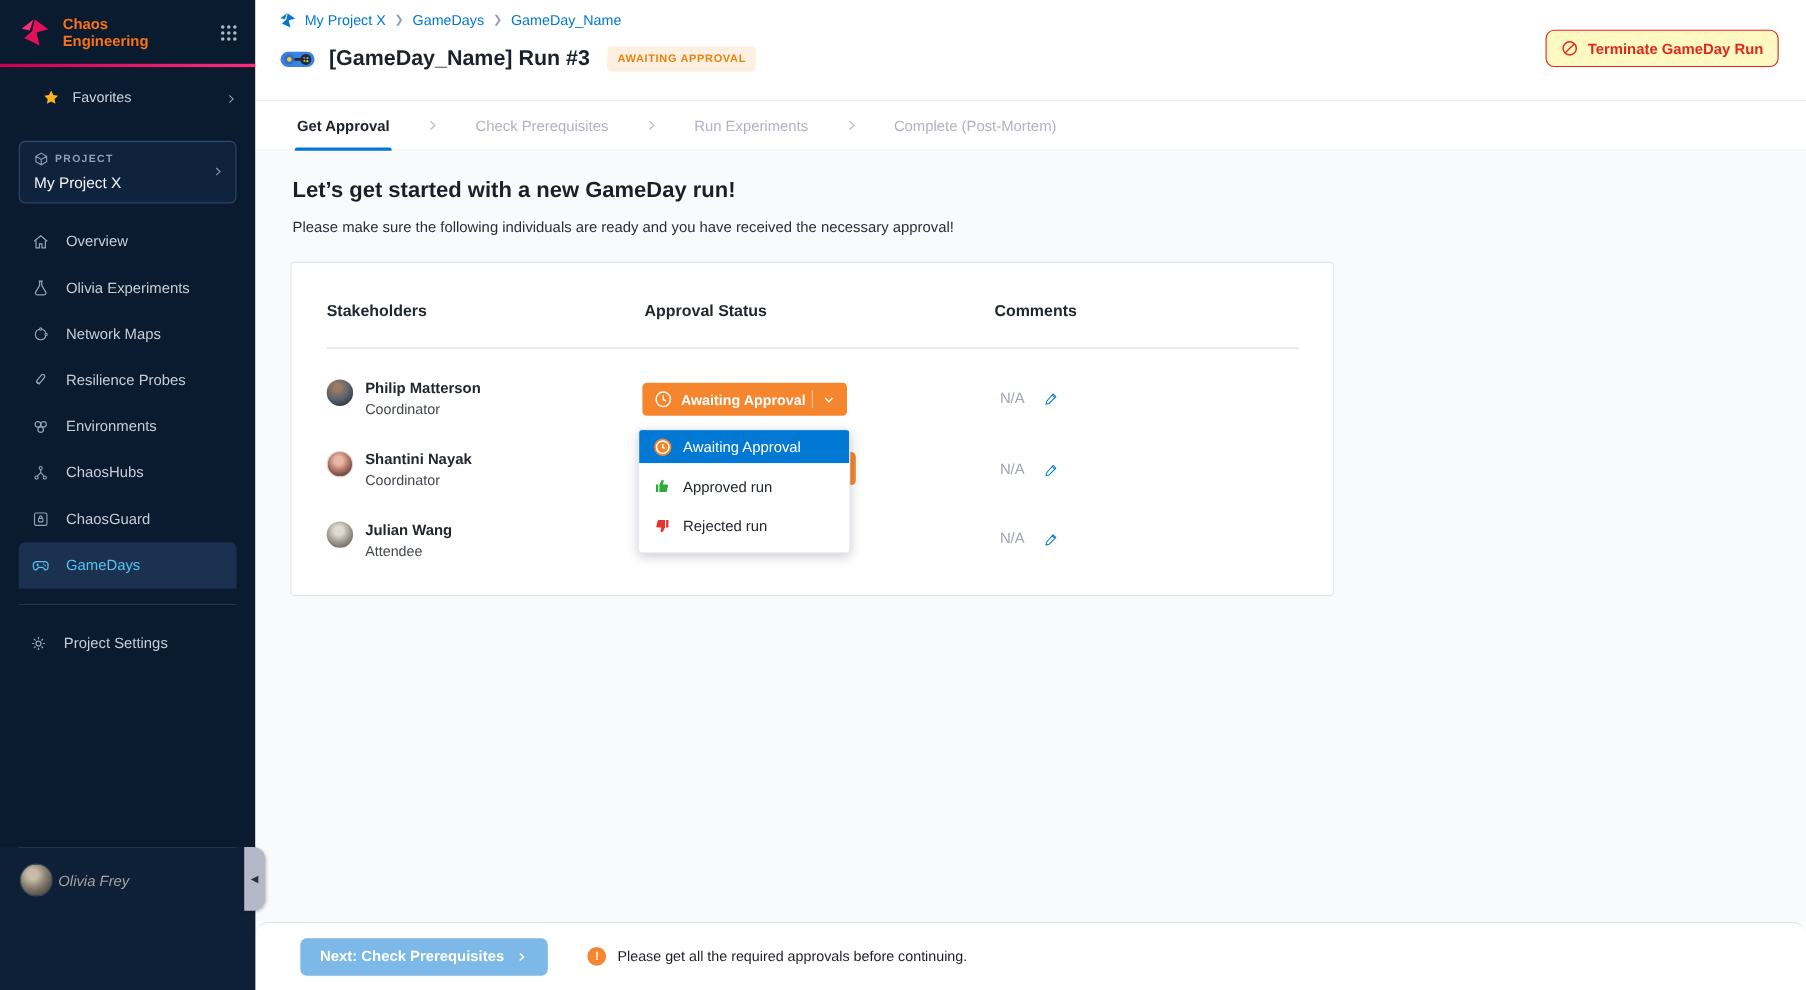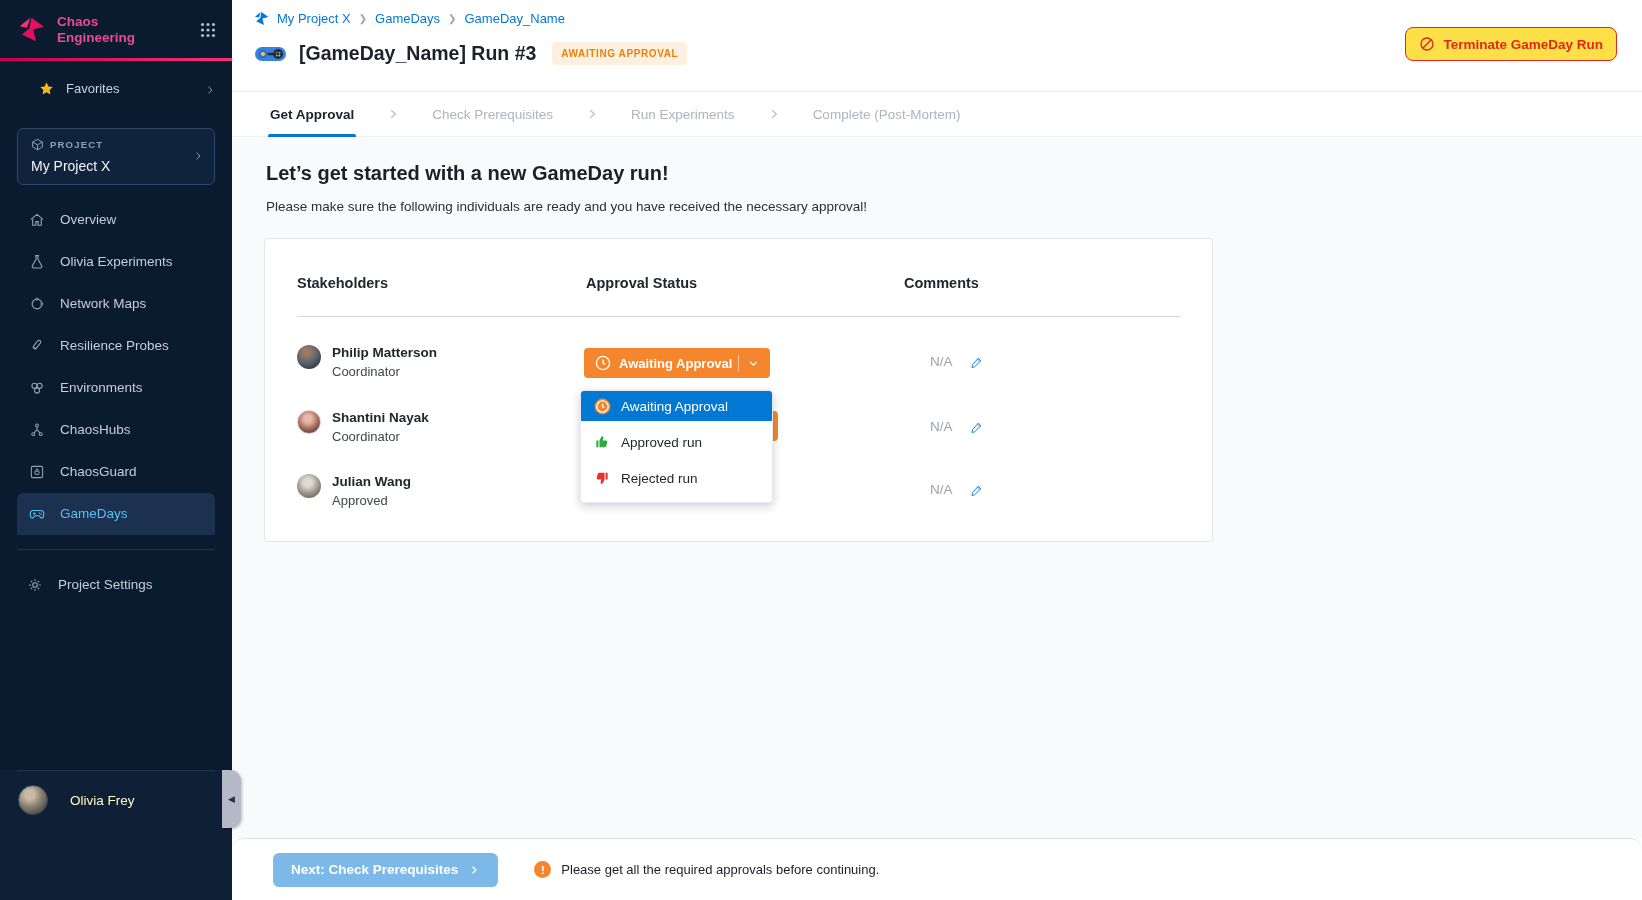--- a/index.html
+++ b/index.html
@@ -4,21 +4,21 @@
 <style>
   * { margin:0; padding:0; box-sizing:border-box; }
   html,body { width:1642px; height:900px; overflow:hidden; }
   body { font-family:"Liberation Sans","DejaVu Sans",sans-serif; background:#fff; color:#1c1f27; }
   .app { position:relative; width:1642px; height:900px; }
 
   
   .sidebar { position:absolute; left:0; top:0; width:232px; height:900px; background:#0a1b30; color:#c6cdd8; z-index:40; }
   .side-head { display:flex; align-items:center; padding:14px 16px 12px 18px; }
   .brand-logo { width:27px; height:27px; flex:0 0 auto; }
-  .brand-title { font-size:13.5px; font-weight:bold; color:#ec4899; line-height:1.18; margin-left:12px; width:92px; }
+  .brand-title { font-size:13.5px; font-weight:bold; color:#f97316; line-height:1.18; margin-left:12px; width:92px; }
   .grid-icon { margin-left:auto; cursor:pointer; }
   .pink-line { height:3px; background:linear-gradient(90deg,#c9004e,#ff2d78); }
 
   .fav-row { display:flex; align-items:flex-end; padding:20px 16px 18px 39px; cursor:pointer; }
   .fav-row .label { font-size:13px; color:#ccd2db; margin-left:12px; }
   .chev-r { margin-left:auto; }
 
   .project-card { margin:14px 17px 8px 17px; border:1px solid #31486a; background:#10233d; border-radius:6px;
     padding:9px 10px 10px 13px; display:flex; align-items:center; cursor:pointer;justify-content:space-between; }
   .proj-meta { flex:1; }
@@ -31,38 +31,38 @@
   .nav-item .nicon { width:18px; height:18px; margin-right:14px; display:flex; align-items:center; justify-content:center; }
   .nav-item.active { background:#1c3150; border-radius:6px 6px 0 0; margin:0 17px; padding-left:11px; color:#58c1f0; }
   .side-divider { height:1px; background:#22344d; margin:14px 17px; }
 
   .side-bottom { position:absolute; left:0; bottom:0; width:100%; height:130px; background:#0d2036; }
   .help-row { display:flex; align-items:center; height:48px; padding-left:22px; cursor:pointer; font-size:13px; color:#ccd2db; }
   .help-row .nicon { margin-right:13px; }
   .bottom-divider { height:1px; background:#23364f; margin:0 17px; }
   .user-row { display:flex; align-items:center; padding:14px 0 0 18px; cursor:pointer; }
   .user-avatar { width:30px; height:30px; border-radius:50%; background:radial-gradient(circle at 38% 32%, #cabba8 18%, #8d8374 45%, #3e3a35 90%); border:1px solid #3a4c63; }
-  .user-name { font-size:13.5px; color:#fef9c3; margin-left:22px; }
+  .user-name { font-size:13.5px; color:#a3a3a3; margin-left:5px;font-style:italic; }
 
   .collapse-handle { position:absolute; left:222px; top:770px; width:19px; height:58px; background:#b4b8c7;
     border-radius:0 11px 11px 0; box-shadow:1px 1px 3px rgba(0,0,0,.25); display:flex; align-items:center; justify-content:center;
     color:#2a2f3a; font-size:9px; cursor:pointer; z-index:60; }
 
   
   .main { position:absolute; left:232px; top:0; right:0; height:900px; background:#fff; }
   .top { position:relative; height:92px; border-bottom:1px solid #e9ebf2; }
   .breadcrumb { position:absolute; left:22px; top:11px; display:flex; align-items:center; gap:8px; font-size:13px; }
   .breadcrumb a { color:#0278d5; text-decoration:none; cursor:pointer; }
   .bc-sep { color:#9aa0ae; font-size:10px; }
   .title-row { position:absolute; left:22px; top:42px; display:flex; align-items:center; }
   .page-title { font-size:19.5px; font-weight:bold; color:#1c212b; margin-left:12px; }
   .status-badge { margin-left:16px; background:#fdf0e0; color:#e8820e; font-size:10px; font-weight:bold;
     letter-spacing:.6px; padding:6px 9px; border-radius:4px; }
   .terminate-btn { position:absolute; right:25px; top:27px; display:flex; align-items:center; gap:8px;
-    border:1.5px solid #e0281c; color:#e0281c; background:#fde047; border-radius:8px; padding:8px 13px;
+    border:1.5px solid #e0281c; color:#e0281c; background:#fef9c3; border-radius:8px; padding:8px 13px;
     font-size:13.5px; font-weight:bold; cursor:pointer; font-family:inherit; }
 
   .tabbar { display:flex; align-items:center; height:45px; padding-left:36px; background:#fff; border-bottom:1px solid #eef0f5; }
   .tab { position:relative; height:45px; display:flex; align-items:center; font-size:13.5px; color:#b0b3c0; cursor:pointer; padding:0 2px; }
   .tab.active { color:#1c212b; font-weight:bold; }
   .tab.active::after { content:""; position:absolute; left:0; right:0; bottom:0; height:3px; background:#0278d5; border-radius:2px 2px 0 0; }
   .tab-sep { margin:0 30px; display:flex; align-items:center; }
 
   .content { position:absolute; top:138px; bottom:62px; left:0; right:0; background:#f9fafc; }
   .content h1 { position:absolute; left:34px; top:24px; font-size:20px; color:#1b1f27; }
@@ -87,21 +87,21 @@
   .btn-status { position:absolute; display:flex; align-items:center; height:30px; width:186px; padding:0 10px 0 11px;
     background:#f6862d; border:none; border-radius:4px; color:#fff; font-size:13px; font-weight:bold; cursor:pointer;
     font-family:inherit; }
   .btn-status .lbl { margin-left:8px; white-space:nowrap; }
   .btn-status .vdiv { margin-left:auto; width:1px; height:16px; background:rgba(255,255,255,.55); }
   .btn-status .caret { margin-left:8px; display:flex; }
   .btn-r1 { left:319px; top:109px; z-index:2; }
   .btn-r2 { left:319px; top:172px; width:194px; z-index:1; }
   .btn-r3 { left:319px; top:227px; z-index:1; }
 
-  .cmt { position:absolute; left:665px; display:flex; align-items:center; gap:17px; }
+  .cmt { position:absolute; left:644px; display:flex; align-items:center; gap:17px; }
   .cmt .na { font-size:13.5px; color:#9fa3b2; }
   .cmt .pencil { cursor:pointer; display:flex; }
 
   .menu { position:absolute; left:315px; top:151px; width:193px; z-index:5; background:#fff; border:1px solid #e9eaf1;
     border-radius:4px; box-shadow:0 3px 10px rgba(30,35,60,.22); padding-bottom:9px; overflow:hidden; }
   .menu-item { display:flex; align-items:center; height:30px; gap:10px; padding-left:12px; font-size:13.5px;
     color:#22272f; cursor:pointer; margin-top:6px; }
   .menu-item.selected { background:#0278d5; color:#fff; margin-top:0; }
   .menu-item .micon { width:18px; display:flex; justify-content:center; }
 
@@ -433,21 +433,21 @@
             <svg width="14" height="14" viewBox="0 0 24 24">
                 <path d="M14.3 5.4l4.3 4.3L8 20.3l-4.6 1 1-4.6zM13 7l4 4" fill="none" stroke="#0278d5" stroke-width="1.6"></path>
               </svg>
           </span>
         </div>
 
         <div class="stake" style="top:235px;">
           <span class="avatar av3"></span>
           <span class="who">
             <div class="nm">Julian Wang</div>
-            <div class="rl">Approved</div>
+            <div class="rl">Attendee</div>
           </span>
         </div>
         <button class="btn-status btn-r3">
           <span>
             <svg width="16" height="16" viewBox="0 0 18 18">
                 <circle cx="9" cy="9" r="7.4" fill="none" stroke="#fff" stroke-width="1.5"></circle>
                 <path d="M9 5.2V9.2l2.5 1.4" fill="none" stroke="#fff" stroke-width="1.5"></path>
               </svg>
           </span>
           <span class="lbl">Awaiting Approval</span>

